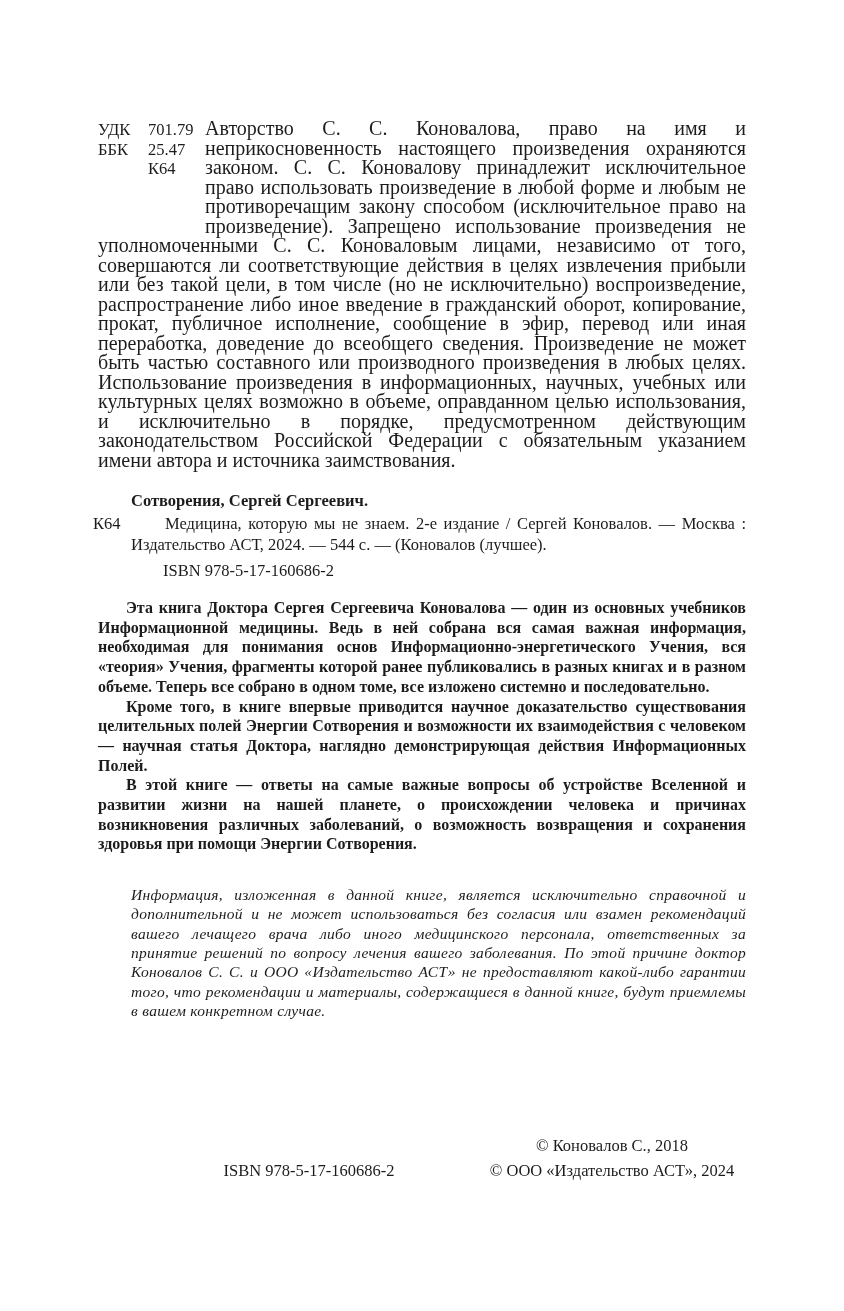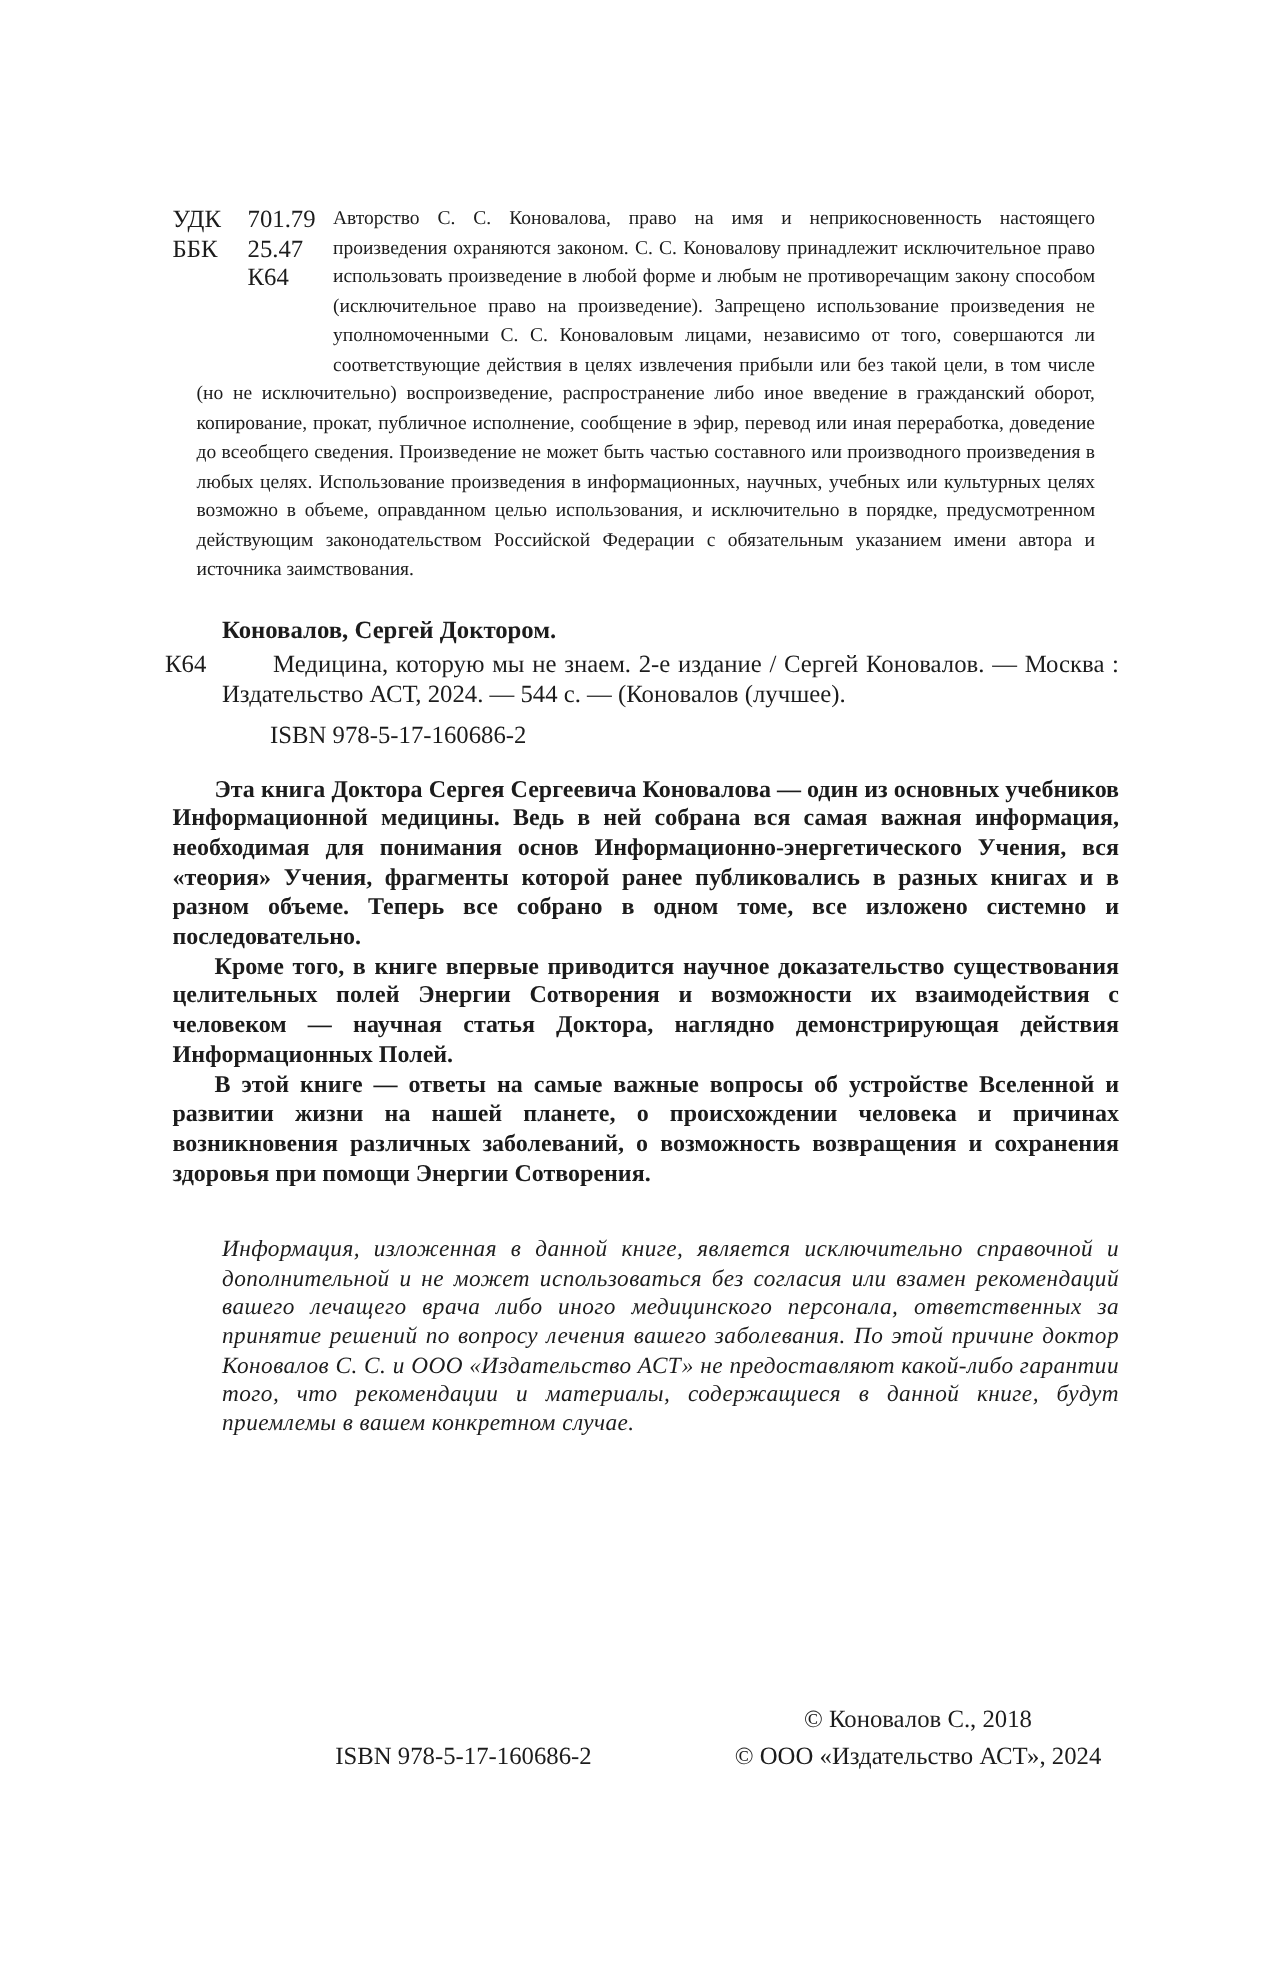--- a/index.html
+++ b/index.html
@@ -9,21 +9,21 @@
     width: 844px;
     height: 1311px;
     margin: 0 auto;
     background: #ffffff;
     font-family: "Liberation Serif", serif;
     color: #1c1c1c;
     overflow: hidden;
   }
   .content {
     position: absolute;
-    left: 115px;
+    left: 98px;
     right: 98px;
     top: 119px;
   }
 
   
   .codes {
     float: left;
     width: 107px;
     height: 98px;
     padding-top: 1px;
@@ -31,22 +31,22 @@
   .code-row {
     display: flex;
     font-size: 16.5px;
     line-height: 19.6px;
     white-space: nowrap;
   }
   .code-label { width: 50px; }
   .code-row-sign { padding-left: 50px; }
 
   .copyright-notice {
-    margin: 16px;
-    font-size: 13px;
+    margin: 0;
+    font-size: 20px;
     line-height: 19.5px;
     text-align: justify;
   }
 
   
   .author-heading {
     clear: both;
     margin: 21px 0 0 33px;
     font-weight: bold;
     font-size: 16.5px;
@@ -129,21 +129,21 @@
           <span class="code-label">ББК</span>
           <span class="code-value">25.47</span>
         </div>
         <div class="code-row code-row-sign">
           <span class="code-value">К64</span>
         </div>
       </div>
       <p class="copyright-notice">Авторство С. С. Коновалова, право на имя и неприкосновенность настоящего произведения охраняются законом. С. С. Коновалову принадлежит исключительное право использовать произведение в любой форме и любым не противоречащим закону способом (исключительное право на произведение). Запрещено использование произведения не уполномоченными С. С. Коноваловым лицами, независимо от того, совершаются ли соответствующие действия в целях извлечения прибыли или без такой цели, в том числе (но не исключительно) воспроизведение, распространение либо иное введение в гражданский оборот, копирование, прокат, публичное исполнение, сообщение в эфир, перевод или иная переработка, доведение до всеобщего сведения. Произведение не может быть частью составного или производного произведения в любых целях. Использование произведения в информационных, научных, учебных или культурных целях возможно в объеме, оправданном целью использования, и исключительно в порядке, предусмотренном действующим законодательством Российской Федерации с обязательным указанием имени автора и источника заимствования.</p>
     </div>
 
-    <div class="author-heading">Коновалов, Сергей Доктором.</div>
+    <div class="author-heading">Сотворения, Сергей Сергеевич.</div>
 
     <div class="bib-entry">
       <span class="bib-code">К64</span>
       <p class="bib-text">Медицина, которую мы не знаем. 2-е издание / Сергей Коновалов. — Москва : Издательство АСТ, 2024. — 544 с. — (Коновалов (лучшее).</p>
     </div>
 
     <div class="isbn-line">ISBN 978-5-17-160686-2</div>
 
     <div class="annotation">
       <p>Эта книга Доктора Сергея Сергеевича Коновалова — один из основных учебников Информационной медицины. Ведь в ней собрана вся самая важная информация, необходимая для понимания основ Информационно-энергетического Учения, вся «теория» Учения, фрагменты которой ранее публиковались в разных книгах и в разном объеме. Теперь все собрано в одном томе, все изложено системно и последовательно.</p>

